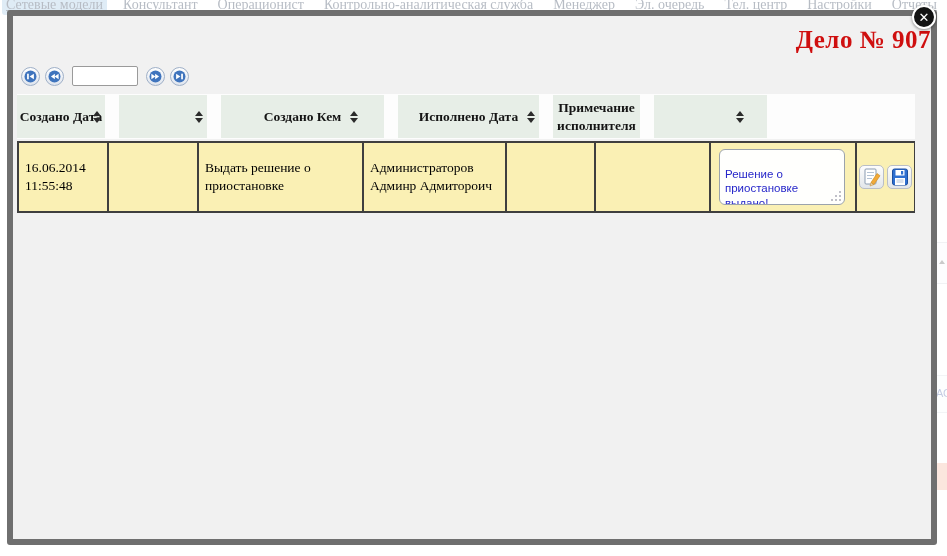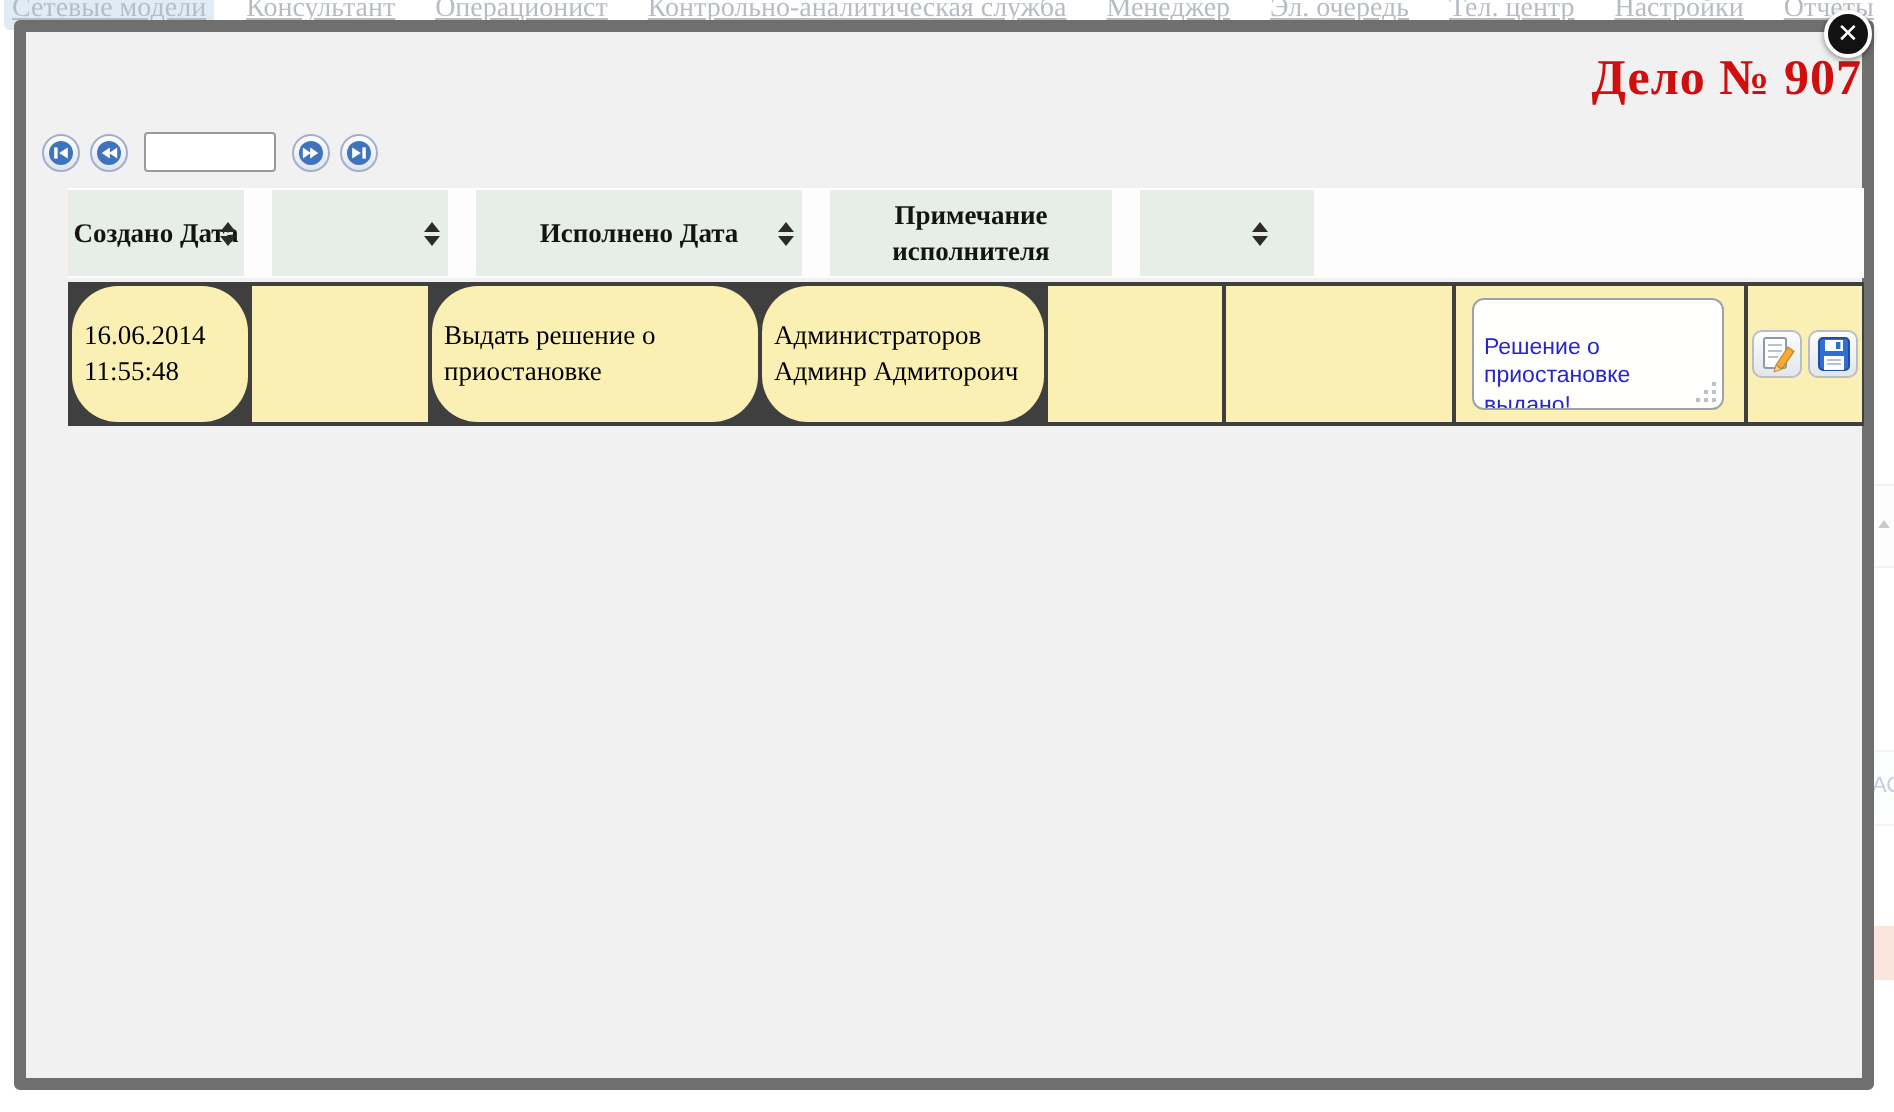--- a/index.html
+++ b/index.html
@@ -54,21 +54,21 @@
   .pager-input{
     width:66px;height:20px;box-sizing:border-box;margin:0 3px;
     border:1px solid #9a9a9a;border-radius:2px;background:#fff;
     font-family:"Liberation Sans",sans-serif;font-size:12px;padding:0 4px;
   }
   
   .grid-head,.grid-row{
     display:grid;
     grid-template-columns:88px 88px 163px 141px 87px 113px 144px 57px;
     column-gap:3px;
-    margin-left:21px;width:898px;box-sizing:border-box;gap:14px;
+    margin-left:4px;width:898px;box-sizing:border-box;gap:14px;
   }
   .grid-head{margin-top:7px;background:#fdfdfd;padding:1px 0;}
   .head-cell{
     position:relative;background:#e7eee7;min-height:43px;
     display:flex;align-items:center;justify-content:center;
     font-weight:bold;font-size:13.5px;color:#141414;text-align:center;
     line-height:1.3;padding:0 2px;box-sizing:border-box;
   }
   .sort{position:absolute;right:4px;top:50%;transform:translateY(-50%);
     display:flex;flex-direction:column;gap:2px;align-items:center;}
@@ -78,21 +78,21 @@
   .mini-sort .t-dn{margin-top:1px;width:0;height:0;border-left:3px solid transparent;border-right:3px solid transparent;border-top:4px solid #8a8a8a;}
 
   .grid-row{
     margin-top:2px;background:#3f3f3f;border:2px solid #3f3f3f;column-gap:2px;
   }
   .row-cell{
     background:#faf0b4;min-height:68px;box-sizing:border-box;
     display:flex;align-items:center;
     font-size:13.5px;color:#000;line-height:1.3;padding:4px 6px;
   }
-  .cell-left{justify-content:flex-start;text-align:left;border-radius:23px;}
+  .cell-left{justify-content:flex-start;text-align:left;}
   
   .note-box{
     position:relative;width:126px;height:56px;box-sizing:border-box;
     margin-left:2px;background:#fffffd;border:1px solid #9ba3ac;border-radius:6px;
     font-family:"Liberation Sans",sans-serif;font-size:11.5px;color:#2626c9;
     line-height:1.25;padding:17px 5px;overflow:hidden;cursor:text;
   }
   .grip{position:absolute;right:3px;bottom:3px;width:2px;height:2px;background:#c0c0c8;
     box-shadow:-4px 0 #c0c0c8,-8px 0 #c0c0c8,0 -4px #c0c0c8,-4px -4px #c0c0c8,0 -8px #c0c0c8;}
   
@@ -169,20 +169,27 @@
   <div class="grid-head">
     <div class="head-cell">
       <span>Создано Дата</span>
       <span class="sort">
           <span class="t-up"></span>
           <span class="t-dn"></span>
         </span>
     </div>
     <div class="head-cell">
       <span class="sort">
+          <span class="t-up"></span>
+          <span class="t-dn"></span>
+        </span>
+    </div>
+    <div class="head-cell">
+      <span>Создано Кем</span>
+      <span class="sort" style="right:26px">
           <span class="t-up"></span>
           <span class="t-dn"></span>
         </span>
     </div>
     <div class="head-cell">
       <span>Исполнено Дата</span>
       <span class="sort">
           <span class="t-up"></span>
           <span class="t-dn"></span>
         </span>

